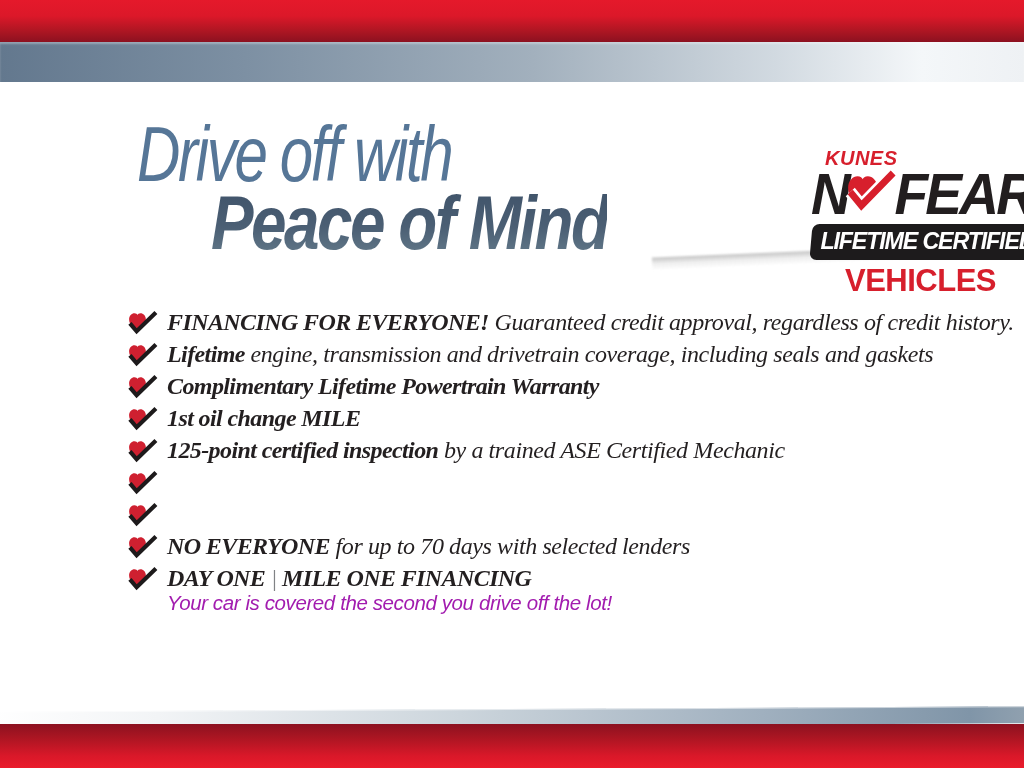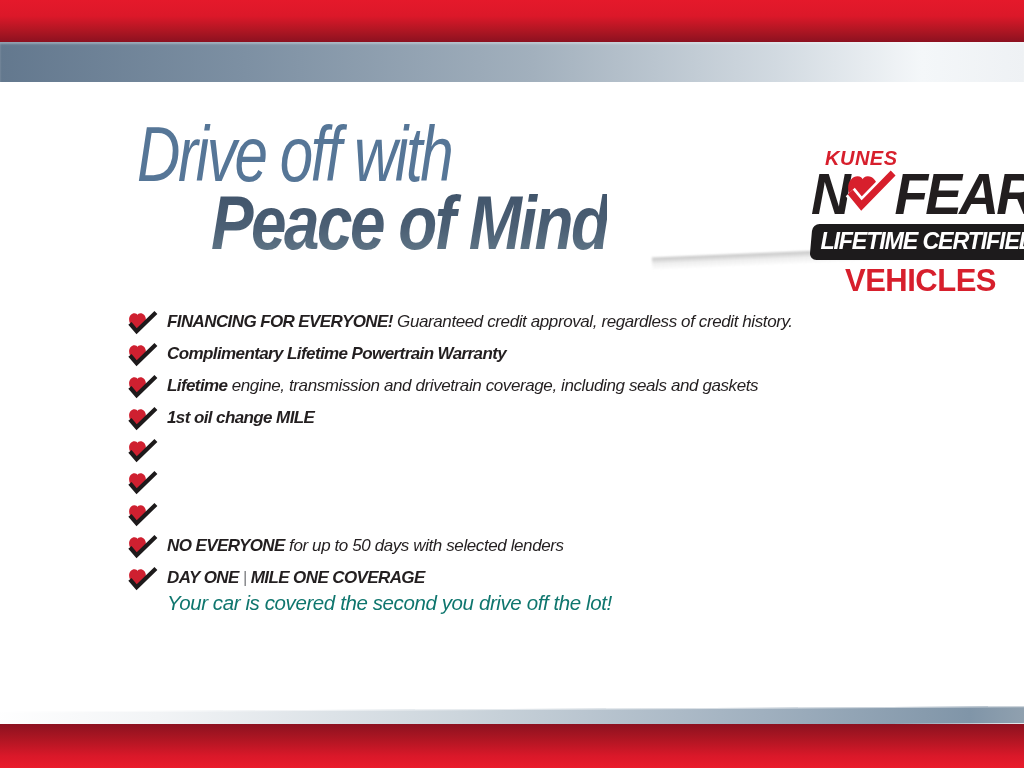--- a/index.html
+++ b/index.html
@@ -86,30 +86,30 @@
     margin-top:3px; padding-right:15px; text-align:center;
     font-size:31px; font-weight:700; color:#d71f2c;
     letter-spacing:-0.5px;
   }
 
   
   .benefits { position:absolute; left:127px; top:306px; z-index:4; }
   .row { display:flex; align-items:center; height:32px; }
   .hc-icon { width:31px; height:25px; margin-right:9px; flex:none; }
   .row-text {
-    font-size:17px; font-style:italic; color:#231f20;
-    letter-spacing:-0.6px; white-space:nowrap;
+    font-size:24px; font-style:italic; color:#231f20;
+    letter-spacing:-0.6px; white-space:nowrap;font-family:Liberation Serif, serif;
   }
   .row-text b { font-weight:700; }
   .reg { font-weight:400; letter-spacing:-0.4px; }
   .pipe { color:#808285; font-weight:400; }
   .sub {
     margin-left:40px; margin-top:-3px;
     font-size:20.5px; font-style:italic; font-weight:400;
-    color:#0f766e; letter-spacing:-0.4px; white-space:nowrap;
+    color:#a21caf; letter-spacing:-0.4px; white-space:nowrap;
   }
 </style>
 </head>
 <body>
 
 <div class="top-red"></div>
 <div class="top-gray"></div>
 <div class="fold-shadow"></div>
 <div class="bottom-gray"></div>
 <div class="bottom-red"></div>
@@ -142,70 +142,71 @@
       <path d="M3.5 15.5 L11.5 25 L34.5 2.5" stroke="#1d1a1b" stroke-width="5" fill="none"></path>
     </svg>
     <span class="row-text"><b>FINANCING FOR EVERYONE!</b><span class="pipe"></span><b></b><span class="reg"> Guaranteed credit approval, regardless of credit history.</span></span>
   </div>
 
   <div class="row">
     <svg class="hc-icon" viewBox="0 0 37 29" xmlns="http://www.w3.org/2000/svg">
       <path d="M12.5 24.5 C9 20.5 2.5 17.5 2.5 10.8 C2.5 6.3 5.6 3.4 8.9 3.4 C10.9 3.4 12 4.3 12.5 5.4 C13 4.3 14.1 3.4 16.1 3.4 C19.4 3.4 22.5 6.3 22.5 10.8 C22.5 17.5 16 20.5 12.5 24.5 Z" fill="#cf2030"></path>
       <path d="M3.5 15.5 L11.5 25 L34.5 2.5" stroke="#1d1a1b" stroke-width="5" fill="none"></path>
     </svg>
+    <span class="row-text"><b>Lifetime</b><span class="pipe"></span><b></b><span class="reg"> engine, transmission and drivetrain coverage, including seals and gaskets</span></span>
+  </div>
+
+  <div class="row">
+    <svg class="hc-icon" viewBox="0 0 37 29" xmlns="http://www.w3.org/2000/svg">
+      <path d="M12.5 24.5 C9 20.5 2.5 17.5 2.5 10.8 C2.5 6.3 5.6 3.4 8.9 3.4 C10.9 3.4 12 4.3 12.5 5.4 C13 4.3 14.1 3.4 16.1 3.4 C19.4 3.4 22.5 6.3 22.5 10.8 C22.5 17.5 16 20.5 12.5 24.5 Z" fill="#cf2030"></path>
+      <path d="M3.5 15.5 L11.5 25 L34.5 2.5" stroke="#1d1a1b" stroke-width="5" fill="none"></path>
+    </svg>
     <span class="row-text"><b>Complimentary Lifetime Powertrain Warranty</b><span class="pipe"></span><b></b><span class="reg"></span></span>
   </div>
 
   <div class="row">
     <svg class="hc-icon" viewBox="0 0 37 29" xmlns="http://www.w3.org/2000/svg">
       <path d="M12.5 24.5 C9 20.5 2.5 17.5 2.5 10.8 C2.5 6.3 5.6 3.4 8.9 3.4 C10.9 3.4 12 4.3 12.5 5.4 C13 4.3 14.1 3.4 16.1 3.4 C19.4 3.4 22.5 6.3 22.5 10.8 C22.5 17.5 16 20.5 12.5 24.5 Z" fill="#cf2030"></path>
       <path d="M3.5 15.5 L11.5 25 L34.5 2.5" stroke="#1d1a1b" stroke-width="5" fill="none"></path>
     </svg>
-    <span class="row-text"><b>Lifetime</b><span class="pipe"></span><b></b><span class="reg"> engine, transmission and drivetrain coverage, including seals and gaskets</span></span>
-  </div>
-
-  <div class="row">
-    <svg class="hc-icon" viewBox="0 0 37 29" xmlns="http://www.w3.org/2000/svg">
-      <path d="M12.5 24.5 C9 20.5 2.5 17.5 2.5 10.8 C2.5 6.3 5.6 3.4 8.9 3.4 C10.9 3.4 12 4.3 12.5 5.4 C13 4.3 14.1 3.4 16.1 3.4 C19.4 3.4 22.5 6.3 22.5 10.8 C22.5 17.5 16 20.5 12.5 24.5 Z" fill="#cf2030"></path>
-      <path d="M3.5 15.5 L11.5 25 L34.5 2.5" stroke="#1d1a1b" stroke-width="5" fill="none"></path>
-    </svg>
     <span class="row-text"><b>1st oil change MILE</b><span class="pipe"></span><b></b><span class="reg"></span></span>
   </div>
 
   <div class="row">
     <svg class="hc-icon" viewBox="0 0 37 29" xmlns="http://www.w3.org/2000/svg">
       <path d="M12.5 24.5 C9 20.5 2.5 17.5 2.5 10.8 C2.5 6.3 5.6 3.4 8.9 3.4 C10.9 3.4 12 4.3 12.5 5.4 C13 4.3 14.1 3.4 16.1 3.4 C19.4 3.4 22.5 6.3 22.5 10.8 C22.5 17.5 16 20.5 12.5 24.5 Z" fill="#cf2030"></path>
       <path d="M3.5 15.5 L11.5 25 L34.5 2.5" stroke="#1d1a1b" stroke-width="5" fill="none"></path>
     </svg>
-  </div>
-
-  <div class="row">
-    <svg class="hc-icon" viewBox="0 0 37 29" xmlns="http://www.w3.org/2000/svg">
-      <path d="M12.5 24.5 C9 20.5 2.5 17.5 2.5 10.8 C2.5 6.3 5.6 3.4 8.9 3.4 C10.9 3.4 12 4.3 12.5 5.4 C13 4.3 14.1 3.4 16.1 3.4 C19.4 3.4 22.5 6.3 22.5 10.8 C22.5 17.5 16 20.5 12.5 24.5 Z" fill="#cf2030"></path>
-      <path d="M3.5 15.5 L11.5 25 L34.5 2.5" stroke="#1d1a1b" stroke-width="5" fill="none"></path>
-    </svg>
-  </div>
-
-  <div class="row">
-    <svg class="hc-icon" viewBox="0 0 37 29" xmlns="http://www.w3.org/2000/svg">
-      <path d="M12.5 24.5 C9 20.5 2.5 17.5 2.5 10.8 C2.5 6.3 5.6 3.4 8.9 3.4 C10.9 3.4 12 4.3 12.5 5.4 C13 4.3 14.1 3.4 16.1 3.4 C19.4 3.4 22.5 6.3 22.5 10.8 C22.5 17.5 16 20.5 12.5 24.5 Z" fill="#cf2030"></path>
-      <path d="M3.5 15.5 L11.5 25 L34.5 2.5" stroke="#1d1a1b" stroke-width="5" fill="none"></path>
-    </svg>
-  </div>
-
-  <div class="row">
-    <svg class="hc-icon" viewBox="0 0 37 29" xmlns="http://www.w3.org/2000/svg">
-      <path d="M12.5 24.5 C9 20.5 2.5 17.5 2.5 10.8 C2.5 6.3 5.6 3.4 8.9 3.4 C10.9 3.4 12 4.3 12.5 5.4 C13 4.3 14.1 3.4 16.1 3.4 C19.4 3.4 22.5 6.3 22.5 10.8 C22.5 17.5 16 20.5 12.5 24.5 Z" fill="#cf2030"></path>
-      <path d="M3.5 15.5 L11.5 25 L34.5 2.5" stroke="#1d1a1b" stroke-width="5" fill="none"></path>
-    </svg>
-    <span class="row-text"><b>NO EVERYONE</b><span class="pipe"></span><b></b><span class="reg"> for up to 50 days with selected lenders</span></span>
-  </div>
-
-  <div class="row">
-    <svg class="hc-icon" viewBox="0 0 37 29" xmlns="http://www.w3.org/2000/svg">
-      <path d="M12.5 24.5 C9 20.5 2.5 17.5 2.5 10.8 C2.5 6.3 5.6 3.4 8.9 3.4 C10.9 3.4 12 4.3 12.5 5.4 C13 4.3 14.1 3.4 16.1 3.4 C19.4 3.4 22.5 6.3 22.5 10.8 C22.5 17.5 16 20.5 12.5 24.5 Z" fill="#cf2030"></path>
-      <path d="M3.5 15.5 L11.5 25 L34.5 2.5" stroke="#1d1a1b" stroke-width="5" fill="none"></path>
-    </svg>
-    <span class="row-text"><b>DAY ONE</b><span class="pipe"> | </span><b>MILE ONE COVERAGE</b><span class="reg"></span></span>
+    <span class="row-text"><b>125-point certified inspection</b><span class="pipe"></span><b></b><span class="reg"> by a trained ASE Certified Mechanic</span></span>
+  </div>
+
+  <div class="row">
+    <svg class="hc-icon" viewBox="0 0 37 29" xmlns="http://www.w3.org/2000/svg">
+      <path d="M12.5 24.5 C9 20.5 2.5 17.5 2.5 10.8 C2.5 6.3 5.6 3.4 8.9 3.4 C10.9 3.4 12 4.3 12.5 5.4 C13 4.3 14.1 3.4 16.1 3.4 C19.4 3.4 22.5 6.3 22.5 10.8 C22.5 17.5 16 20.5 12.5 24.5 Z" fill="#cf2030"></path>
+      <path d="M3.5 15.5 L11.5 25 L34.5 2.5" stroke="#1d1a1b" stroke-width="5" fill="none"></path>
+    </svg>
+  </div>
+
+  <div class="row">
+    <svg class="hc-icon" viewBox="0 0 37 29" xmlns="http://www.w3.org/2000/svg">
+      <path d="M12.5 24.5 C9 20.5 2.5 17.5 2.5 10.8 C2.5 6.3 5.6 3.4 8.9 3.4 C10.9 3.4 12 4.3 12.5 5.4 C13 4.3 14.1 3.4 16.1 3.4 C19.4 3.4 22.5 6.3 22.5 10.8 C22.5 17.5 16 20.5 12.5 24.5 Z" fill="#cf2030"></path>
+      <path d="M3.5 15.5 L11.5 25 L34.5 2.5" stroke="#1d1a1b" stroke-width="5" fill="none"></path>
+    </svg>
+  </div>
+
+  <div class="row">
+    <svg class="hc-icon" viewBox="0 0 37 29" xmlns="http://www.w3.org/2000/svg">
+      <path d="M12.5 24.5 C9 20.5 2.5 17.5 2.5 10.8 C2.5 6.3 5.6 3.4 8.9 3.4 C10.9 3.4 12 4.3 12.5 5.4 C13 4.3 14.1 3.4 16.1 3.4 C19.4 3.4 22.5 6.3 22.5 10.8 C22.5 17.5 16 20.5 12.5 24.5 Z" fill="#cf2030"></path>
+      <path d="M3.5 15.5 L11.5 25 L34.5 2.5" stroke="#1d1a1b" stroke-width="5" fill="none"></path>
+    </svg>
+    <span class="row-text"><b>NO EVERYONE</b><span class="pipe"></span><b></b><span class="reg"> for up to 70 days with selected lenders</span></span>
+  </div>
+
+  <div class="row">
+    <svg class="hc-icon" viewBox="0 0 37 29" xmlns="http://www.w3.org/2000/svg">
+      <path d="M12.5 24.5 C9 20.5 2.5 17.5 2.5 10.8 C2.5 6.3 5.6 3.4 8.9 3.4 C10.9 3.4 12 4.3 12.5 5.4 C13 4.3 14.1 3.4 16.1 3.4 C19.4 3.4 22.5 6.3 22.5 10.8 C22.5 17.5 16 20.5 12.5 24.5 Z" fill="#cf2030"></path>
+      <path d="M3.5 15.5 L11.5 25 L34.5 2.5" stroke="#1d1a1b" stroke-width="5" fill="none"></path>
+    </svg>
+    <span class="row-text"><b>DAY ONE</b><span class="pipe"> | </span><b>MILE ONE FINANCING</b><span class="reg"></span></span>
   </div>
 
   <div class="sub">Your car is covered the second you drive off the lot!</div>
 </div>
 
 </body></html>

